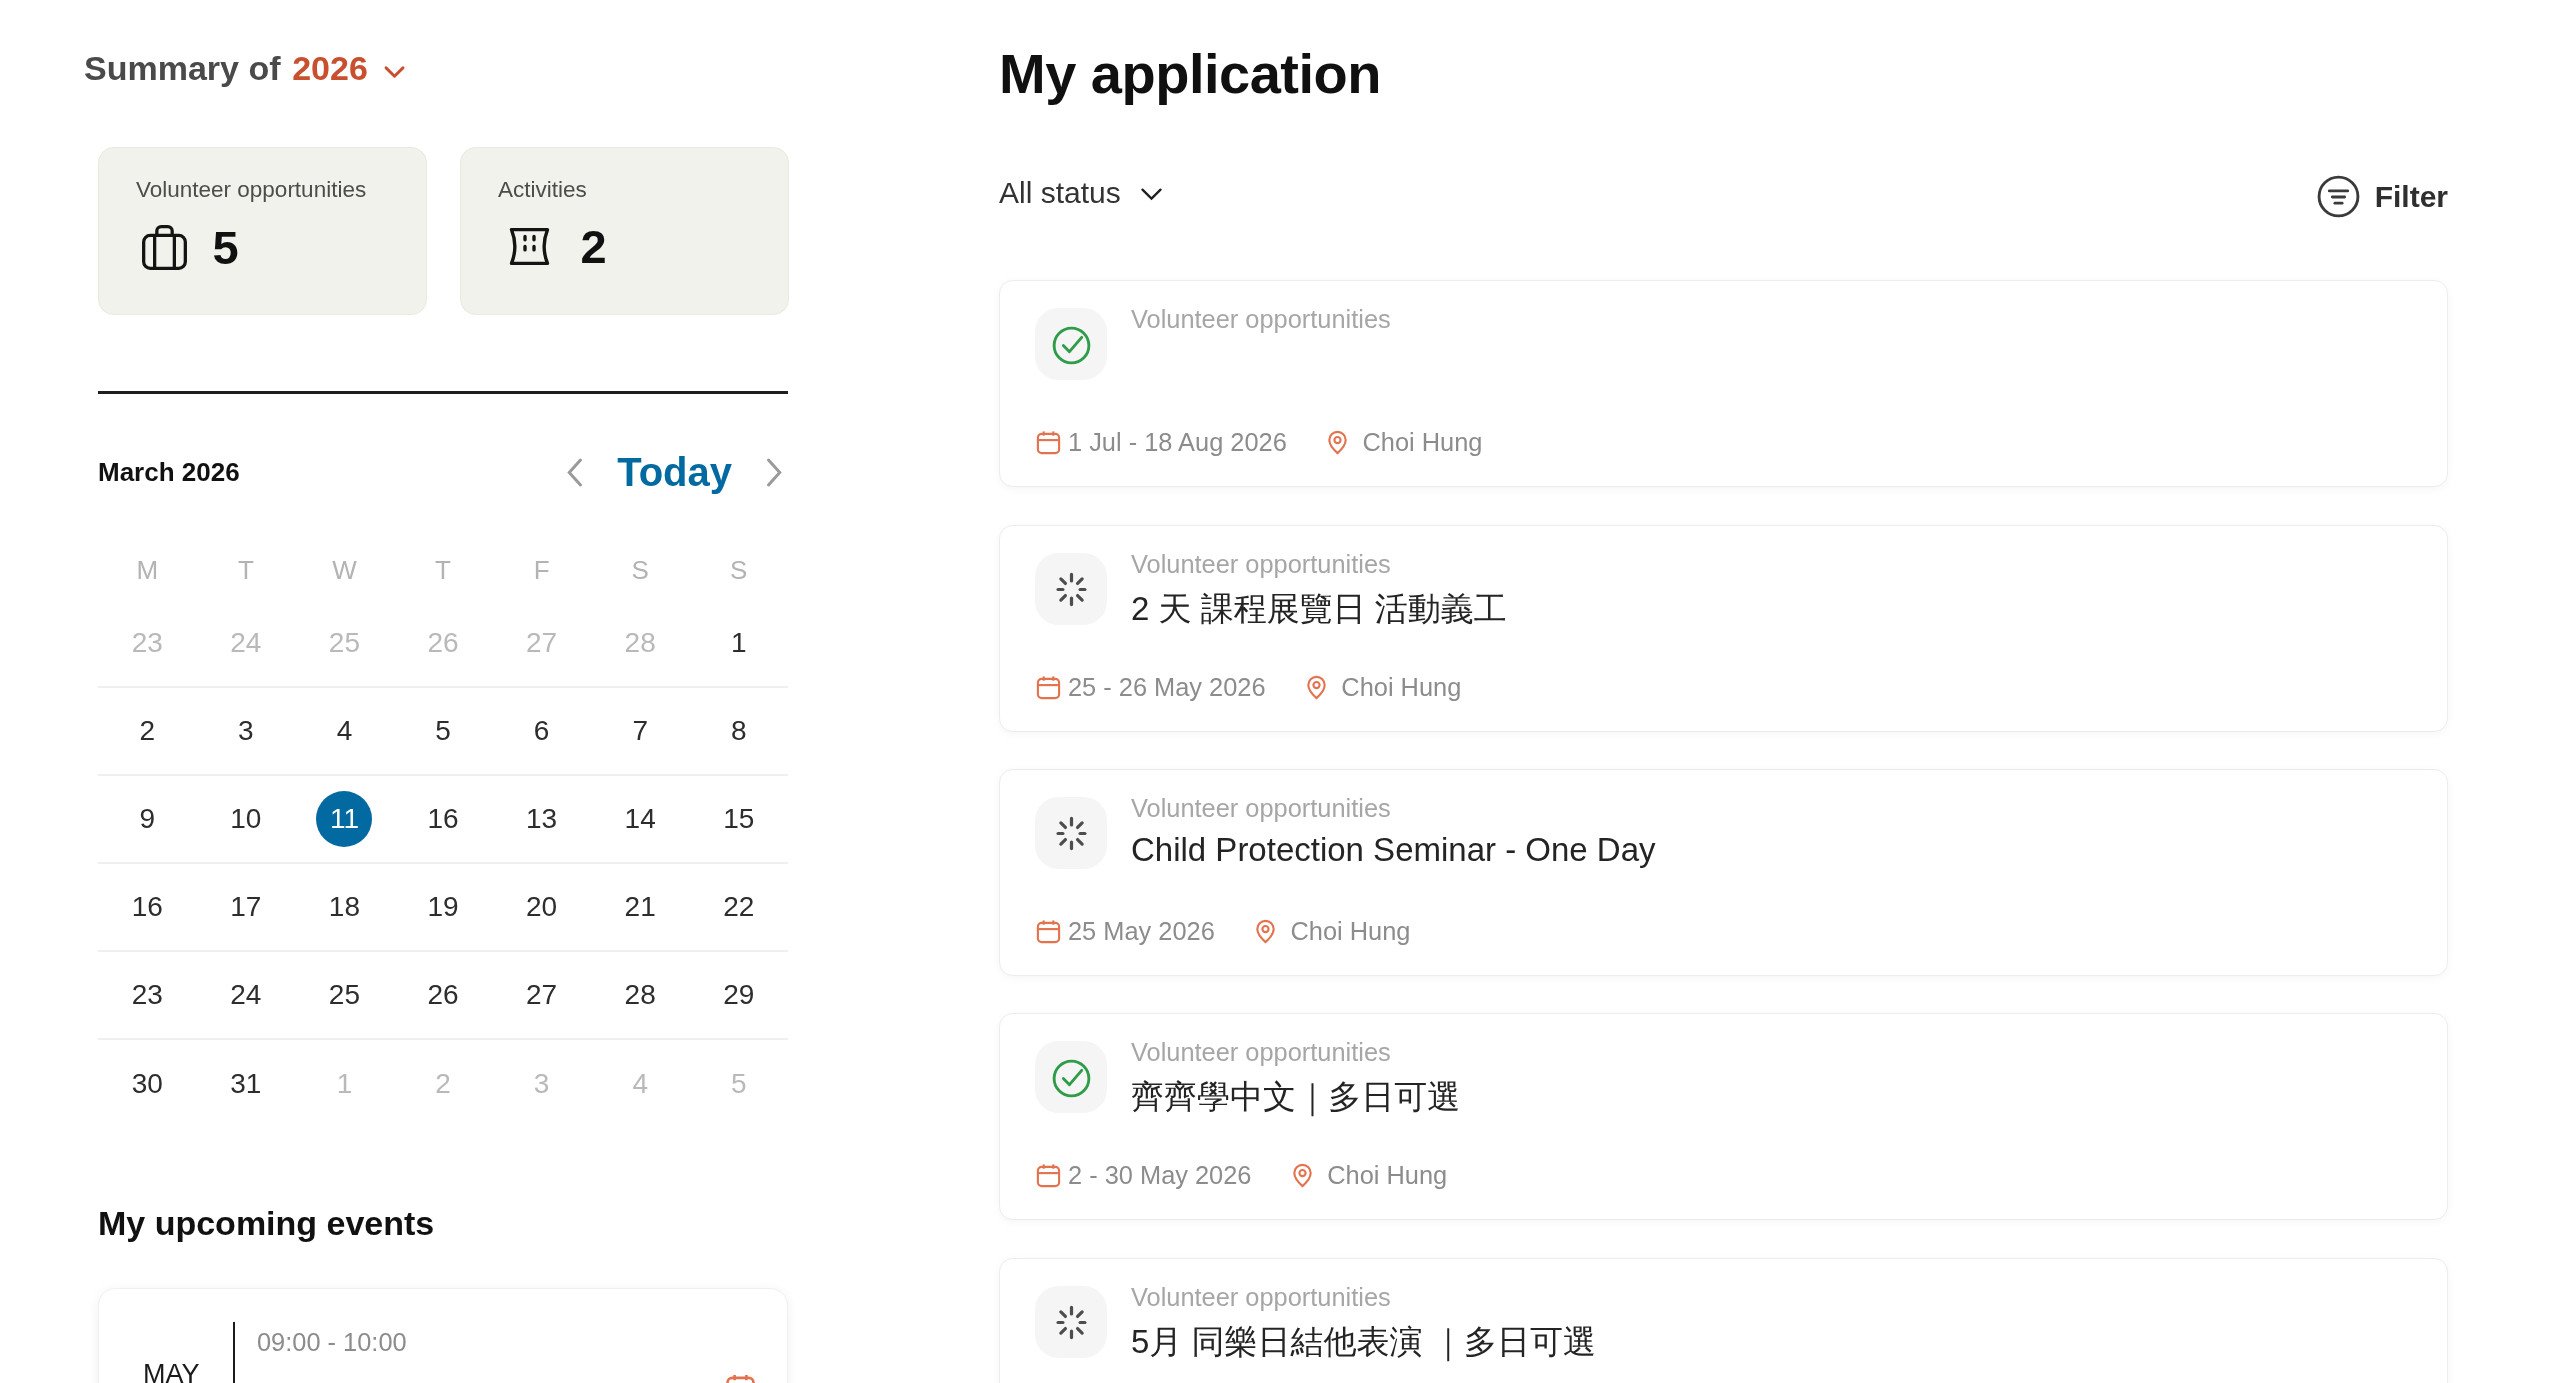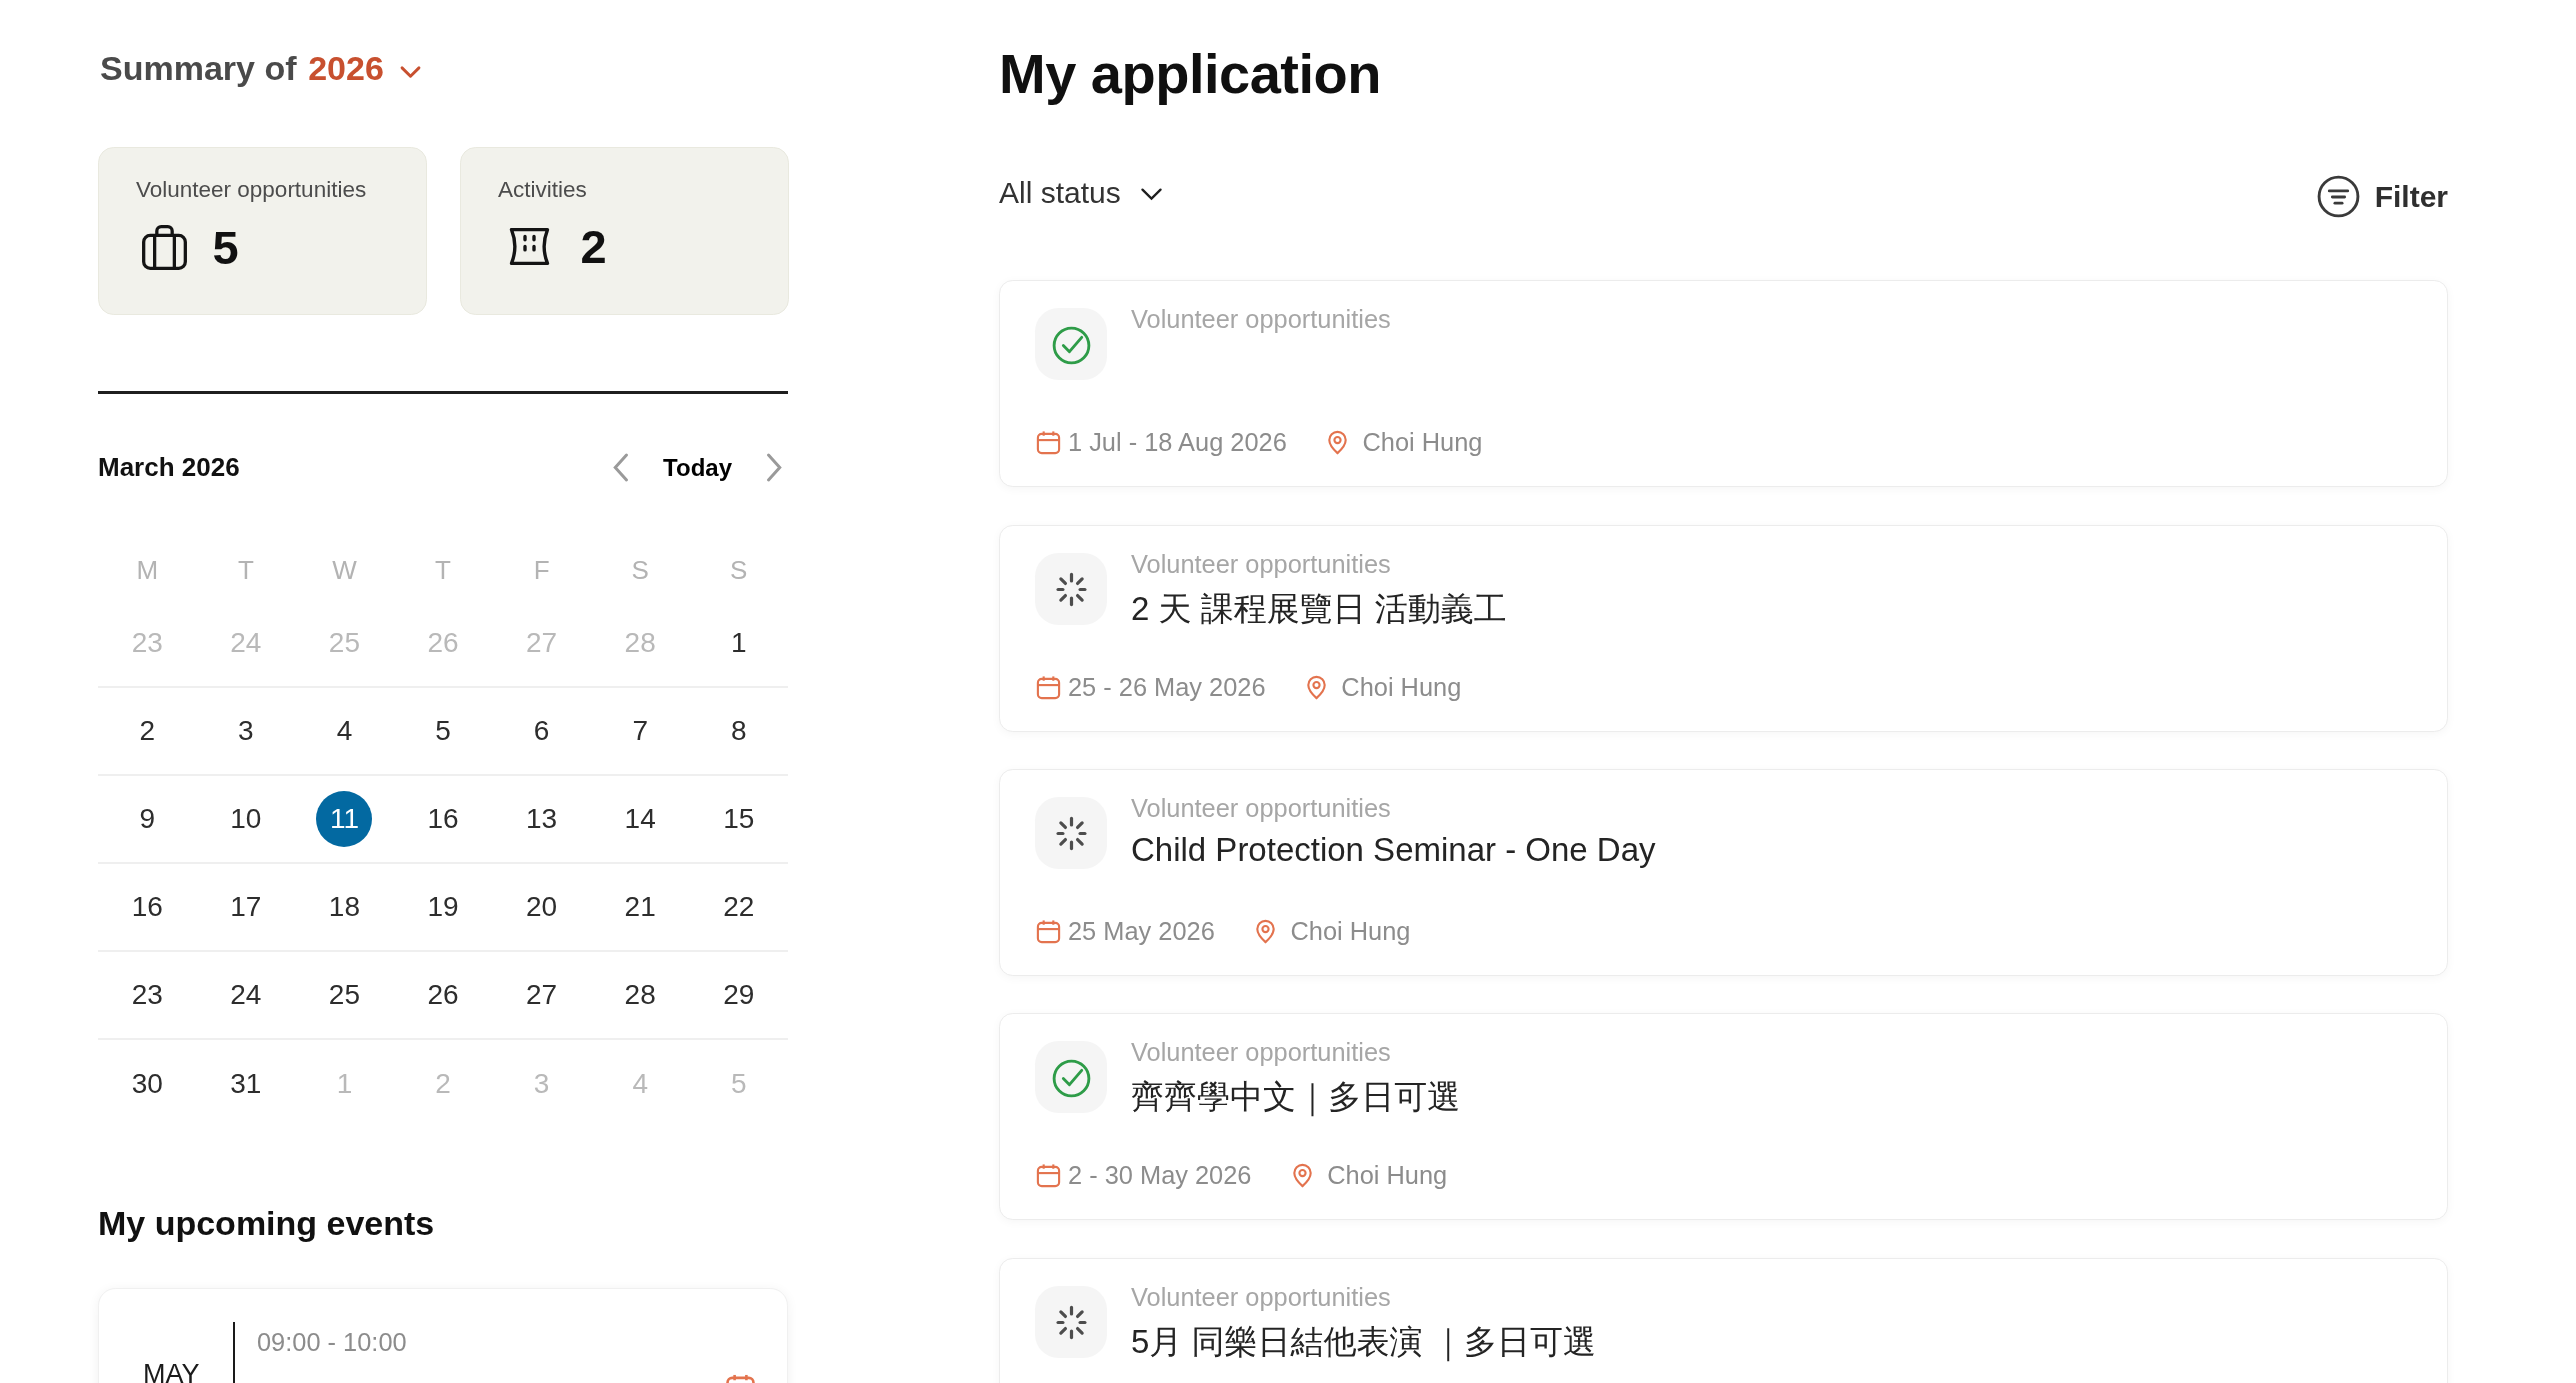--- a/index.html
+++ b/index.html
@@ -1,36 +1,36 @@
 <!DOCTYPE html>
 <html><head>
 <meta charset="utf-8">
 <style>
   * { margin:0; padding:0; box-sizing:border-box; }
   html,body { background:#ffffff; }
   body { font-family:"Liberation Sans","DejaVu Sans",sans-serif; color:#222; }
   #screen { position:relative; width:2576px; height:1384px; background:#fff; overflow:hidden; }
 
   
-  .summary-title { position:absolute; left:100px; top:49px; font-size:34px; font-weight:700; color:#4a4a4a; display:flex; align-items:center; gap:11.7px; }
+  .summary-title { position:absolute; left:84px; top:49px; font-size:34px; font-weight:700; color:#4a4a4a; display:flex; align-items:center; gap:11.7px; }
   .summary-year { color:#C8502F; }
   .summary-title svg { margin-top:5.9px; }
 
   .sum-cards { position:absolute; left:98px; top:147px; display:flex; gap:33px; }
   .sum-card { width:329px; height:168px; background:#F2F2EC; border:1px solid #E9E9DF; border-radius:15.6px; padding:29px 0 0 37px; }
   .sum-card-label { font-size:22.5px; color:#4c4c4c; }
   .sum-count-row { display:flex; align-items:center; gap:19.5px; margin-top:15.6px; }
   .sum-count { font-size:47px; font-weight:700; color:#111; }
 
   .side-divider { position:absolute; left:98px; top:391px; width:690px; height:2.9px; background:#1f1f1f; }
 
   .cal-head { position:absolute; left:98px; top:450px; width:690px; display:flex; justify-content:space-between; align-items:center; }
   .cal-month { font-size:26px; font-weight:700; color:#111; }
   .cal-nav { display:flex; align-items:center; gap:27px; }
-  .cal-today { font-size:24px; font-weight:700; color:#000000; cursor:pointer; }
+  .cal-today { font-size:40px; font-weight:700; color:#0369a1; cursor:pointer; }
   .cal-chev { cursor:pointer; display:flex; }
 
   .weekdays { position:absolute; left:98px; top:543px; width:690px; height:55px; display:flex; align-items:center; }
   .weekdays span { flex:1; text-align:center; font-size:26px; color:#b3b3b3; }
 
   .cal-grid { position:absolute; left:98px; top:600px; width:690px; }
   .cal-row { display:flex; align-items:center; height:88px; border-bottom:2px solid #efefef; }
   .cal-row:last-child { border-bottom:none; }
   .cal-cell { flex:1; display:flex; justify-content:center; align-items:center; font-size:28px; color:#2d2d2d; cursor:pointer; }
   .cal-cell.muted { color:#b9b9b9; }

